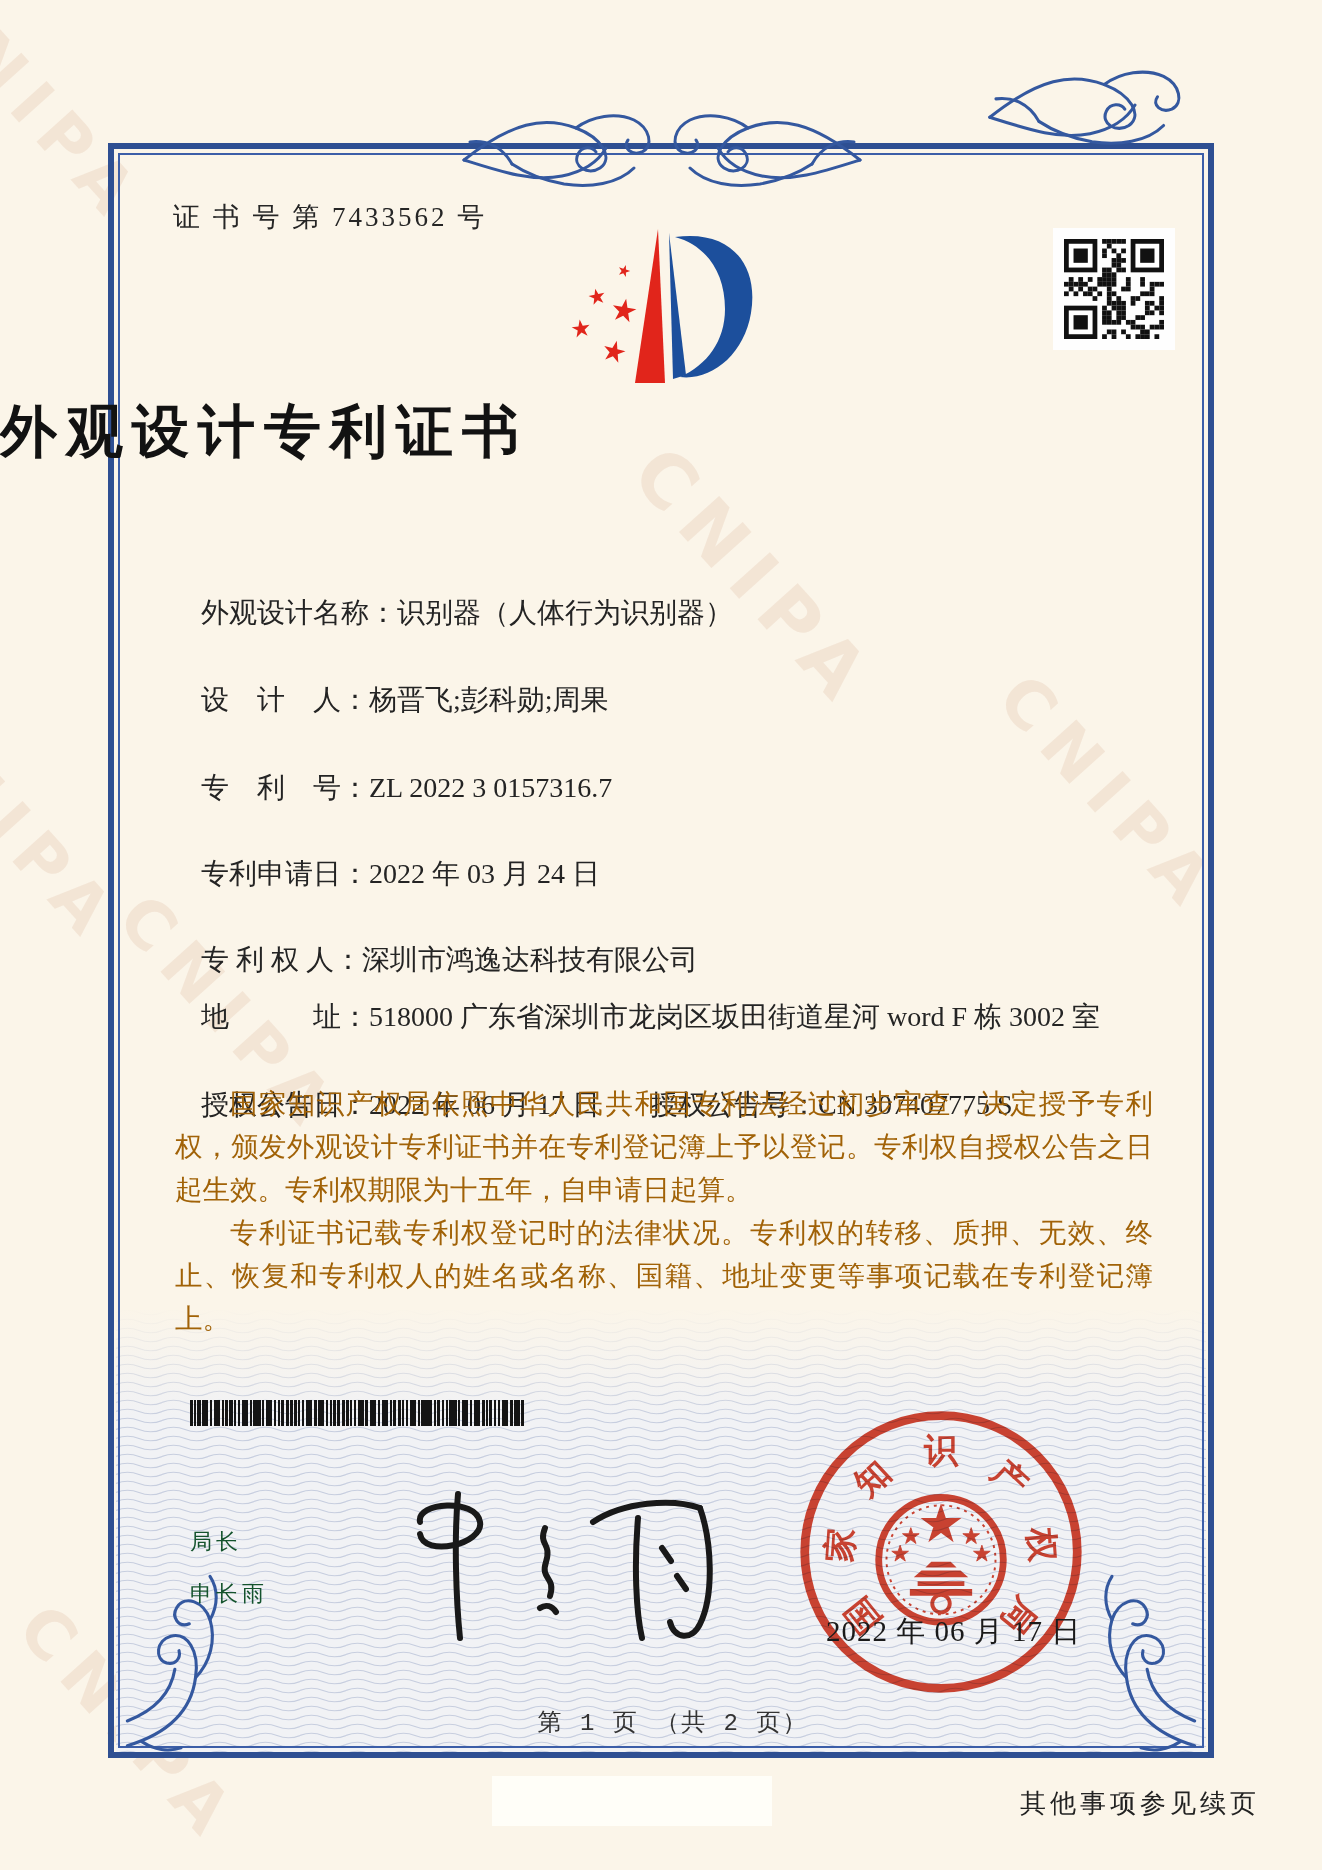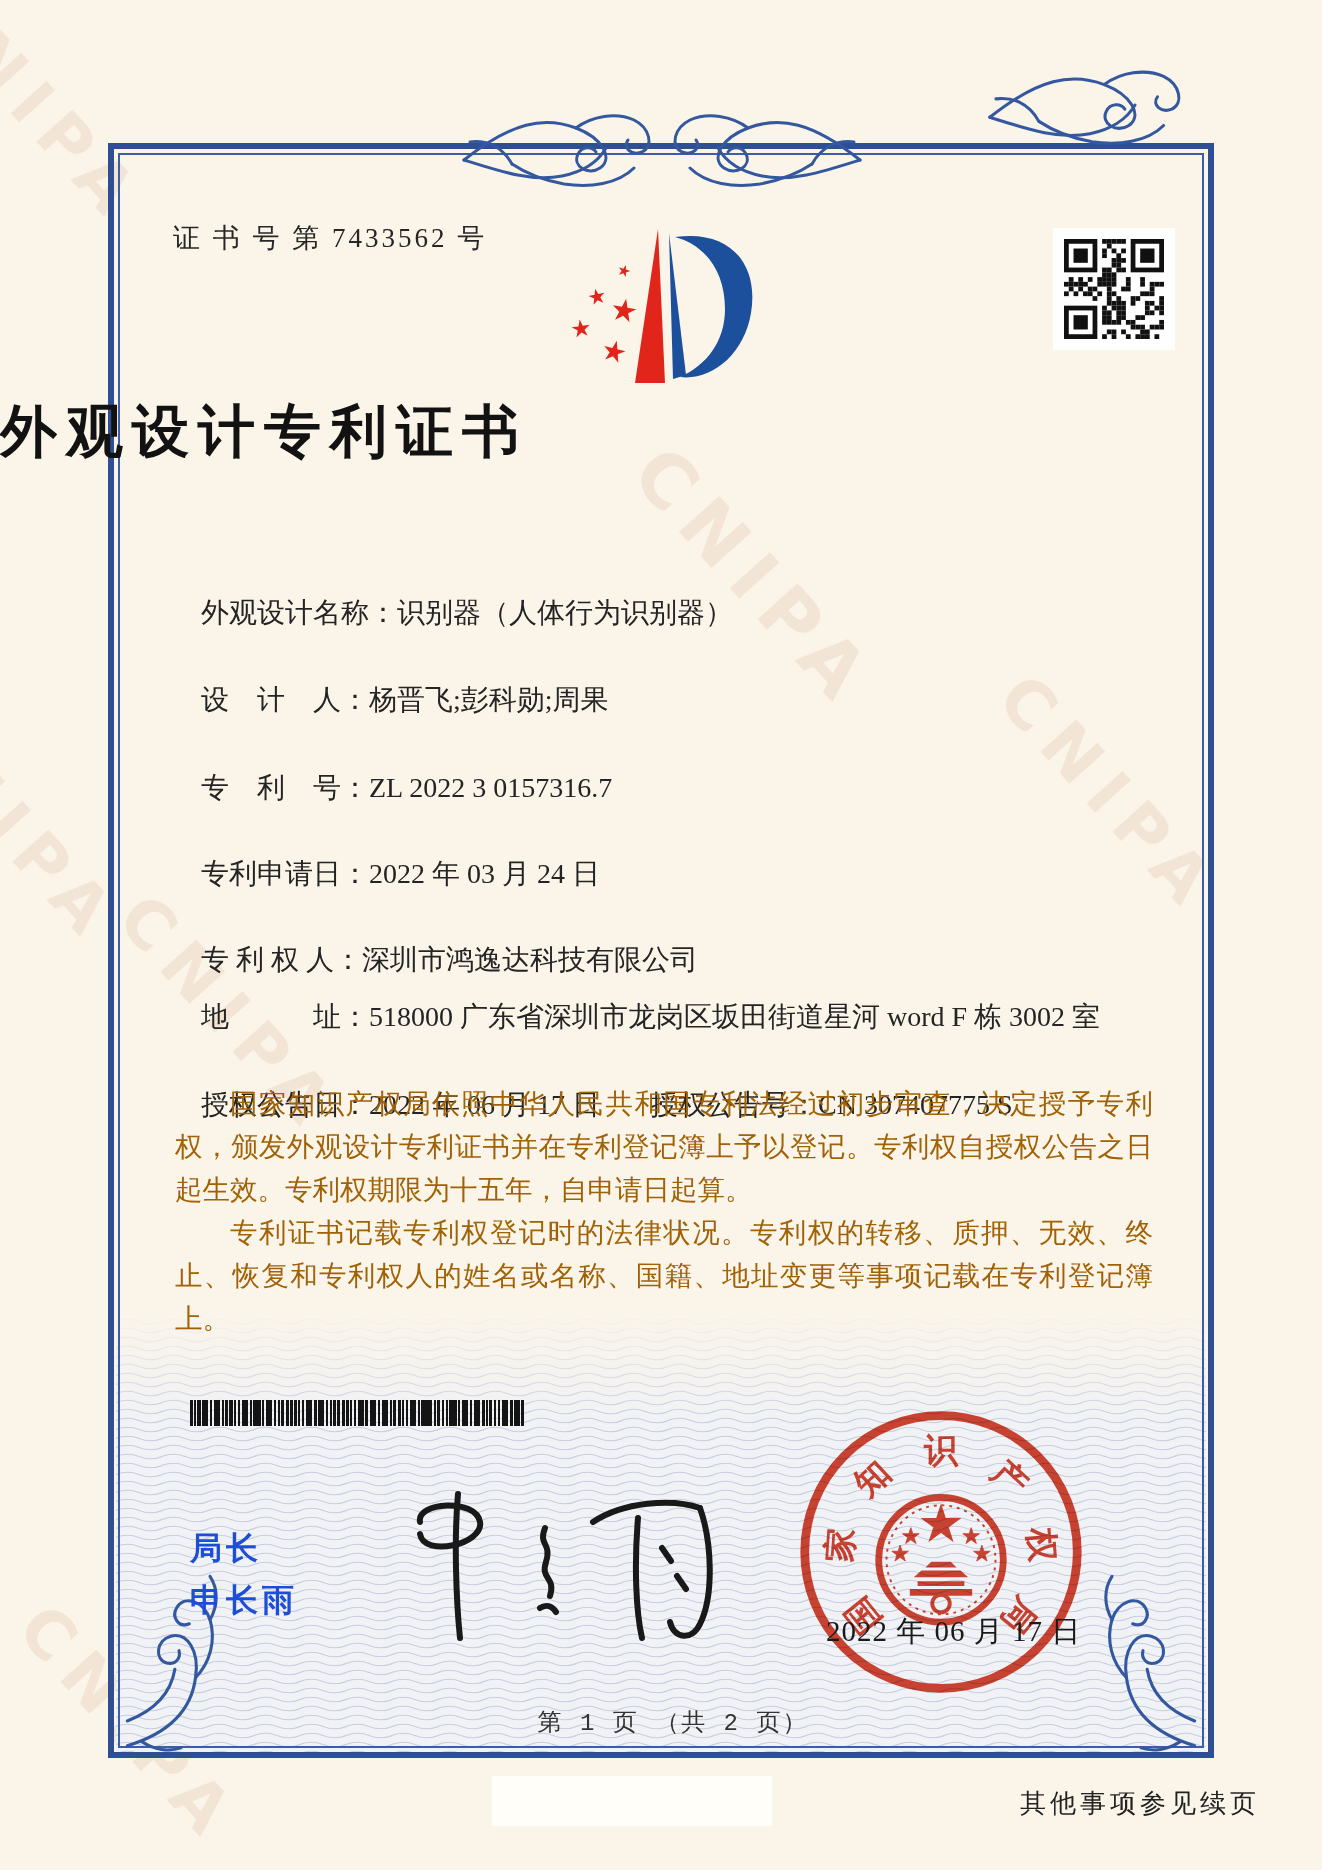--- a/index.html
+++ b/index.html
@@ -28,21 +28,21 @@
     position:absolute;left:116px;top:1308px;width:1090px;height:444px;
     background:#f1f2f5;
   }
   .waves svg{position:absolute;inset:0;width:100%;height:100%;}
   .waves .fade{
     position:absolute;left:0;top:0;width:100%;height:110px;
     background:linear-gradient(180deg,#fbf5e9 0%,rgba(251,245,233,0) 100%);
   }
   
   .cert-no{
-    position:absolute;left:173px;top:220px;font-size:27px;letter-spacing:3px;
+    position:absolute;left:173px;top:199px;font-size:27px;letter-spacing:3px;
     white-space:pre-wrap;
   }
   .qr-quiet{
     position:absolute;left:1053px;top:228px;width:122px;height:122px;background:#fefefe;
   }
   .qr-quiet svg{position:absolute;left:11px;top:11px;width:100px;height:100px;}
   .logo{position:absolute;left:553px;top:213px;width:218px;height:182px;}
   .title{
     position:absolute;left:0;top:394px;width:1322px;
     font-size:57px;font-weight:700;letter-spacing:9px;color:#121212;
@@ -66,21 +66,21 @@
     position:absolute;left:190px;top:1400px;width:336px;height:26px;
     background:
       repeating-linear-gradient(90deg,#141414 0 2px,transparent 2px 4px),
       repeating-linear-gradient(90deg,#141414 0 1px,transparent 1px 7px),
       repeating-linear-gradient(90deg,#141414 0 3px,transparent 3px 13px),
       repeating-linear-gradient(90deg,transparent 0 9px,#141414 9px 11px,transparent 11px 23px);
   }
   
   .officer{
     position:absolute;left:190px;font-family:"DejaVu Sans","Liberation Sans",sans-serif;
-    font-size:32px;font-weight:700;letter-spacing:4px;color:#1d4ed8;
+    font-size:22px;font-weight:400;letter-spacing:4px;color:#14532d;
   }
   .officer.t1{top:1527px;}
   .officer.t2{top:1579px;}
   .signature{position:absolute;left:380px;top:1478px;width:360px;height:175px;}
   
   .seal{position:absolute;left:795px;top:1406px;width:292px;height:292px;mix-blend-mode:multiply;opacity:.95;}
   .seal text{font-size:35px;font-weight:700;fill:#d23b28;font-family:"Liberation Serif",serif;}
   .seal-date{
     position:absolute;left:826px;top:1612px;width:240px;font-size:29px;color:#1a1a1a;
     white-space:nowrap;letter-spacing:1px;

